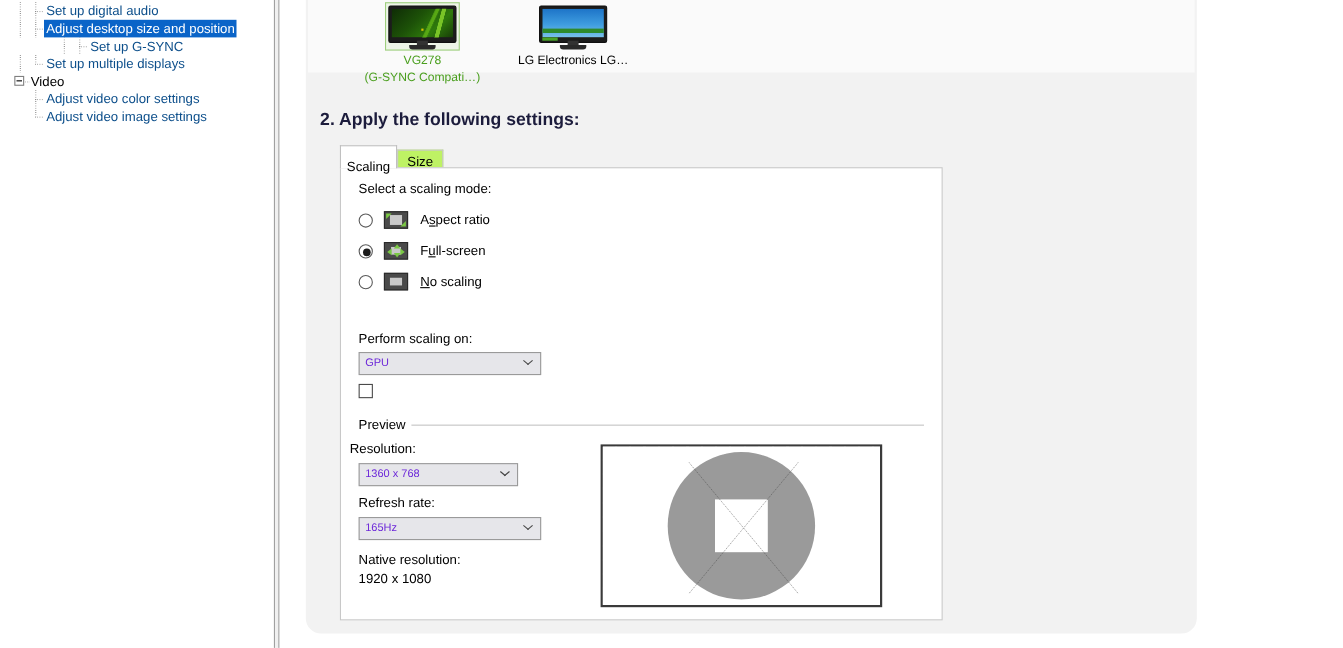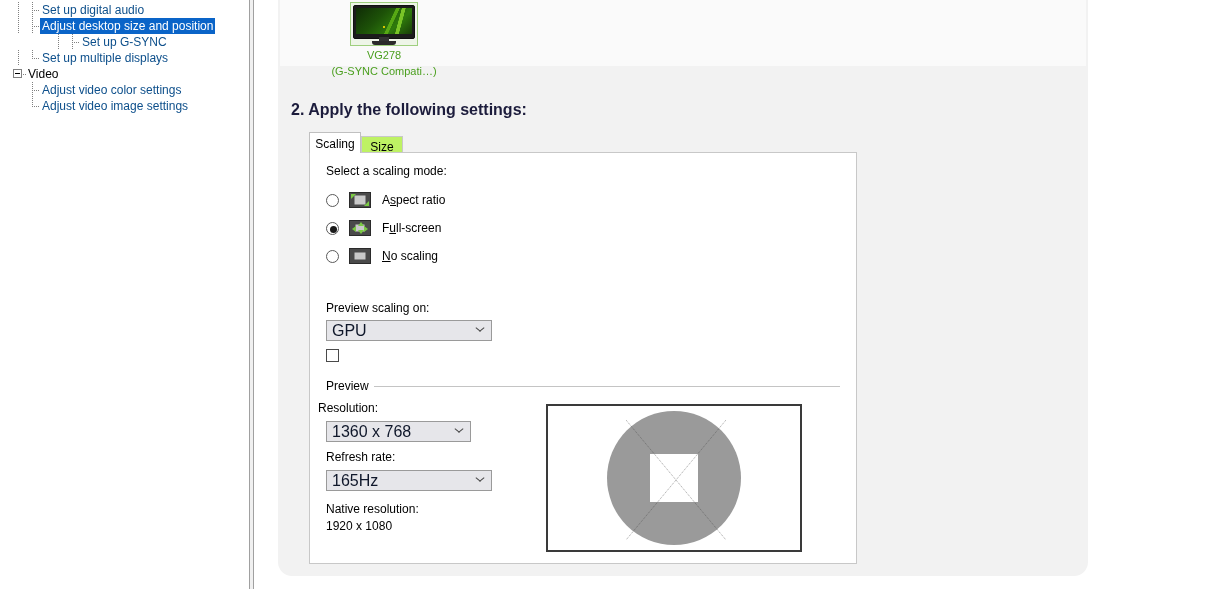--- a/index.html
+++ b/index.html
@@ -225,21 +225,21 @@
     border-bottom: none;
     color: #000;
     line-height: 1;
     padding-top: 4px;
   }
   .tab.active {
     background: #ffffff;
     border-color: #c0c0c0;
     z-index: 3;
     height: 21px;
-    padding-top: 5px;
+    padding-top: 12px;
   }
   .tab.inactive {
     height: 17px;
     background: #bef264;
     z-index: 1;
   }
   #tab-scaling { left: 0; width: 52px; }
   #tab-size { left: 52px; width: 42px; }
 
   
@@ -286,24 +286,24 @@
   .arr { position:absolute; width:0; height:0; }
   .radio-text { margin-left: 11px; font-size:12px; white-space:nowrap; }
   .uline { text-decoration: underline; }
 
   
   .combo {
     position: absolute;
     height: 21px;
     background: #e6e6ea;
     border: 1px solid #9a9a9a;
-    font-size: 16px;
+    font-size: 10px;
     line-height: 19px;
     padding-left: 5px;
-    color: #0f172a;
+    color: #6d28d9;
   }
   .combo .chev {
     position: absolute;
     right: 7px; top: 7px;
     width: 8px; height: 8px;
   }
   .combo .chev::before, .combo .chev::after {
     content:""; position:absolute; top:1px;
     width: 6px; height: 1.4px; background:#444;
   }
@@ -445,20 +445,33 @@
               </div>
             <div class="mon-dot"></div>
           </div>
           <div class="mon-neck"></div>
           <div class="mon-stand"></div>
         </div>
         <div class="mon-label green">VG278</div>
         <div class="mon-label green">(G-SYNC Compati…)</div>
       </div>
 
+      <div class="monitor-tile" style="left:181px; top:96px;">
+        <div class="mon-frame">
+          <div class="screen-outer">
+            <div class="screen-inner">
+                <div class="wall-blue"></div>
+              </div>
+            <div class="taskbar-green"></div>
+          </div>
+          <div class="mon-neck"></div>
+          <div class="mon-stand"></div>
+        </div>
+        <div class="mon-label">LG Electronics LG…</div>
+      </div>
 
     </div>
 
     <div id="step2">2. Apply the following settings:</div>
 
     <div id="tabstrip">
       <div class="tab active" id="tab-scaling">Scaling</div>
       <div class="tab inactive" id="tab-size">Size</div>
     </div>
 
@@ -489,21 +502,21 @@
       </div>
 
       <div class="radio-row" style="left:16px; top:94px;">
         <span class="radio"></span>
         <span class="mode-icon">
           <span class="inner" style="width:11px;height:7px;"></span>
         </span>
         <span class="radio-text"><span class="uline">N</span><span>o scaling</span></span>
       </div>
 
-      <div class="lbl" style="left:16px; top:148px;">Preview scaling on:</div>
+      <div class="lbl" style="left:16px; top:148px;">Perform scaling on:</div>
 
       <div class="combo" style="left:16px; top:167px; width:166px;">
         <span>GPU</span>
         <span class="chev"></span>
       </div>
 
       <div class="cbrow" style="left:16px; top:194px;">
         <span class="cbox"></span>
       </div>
 

